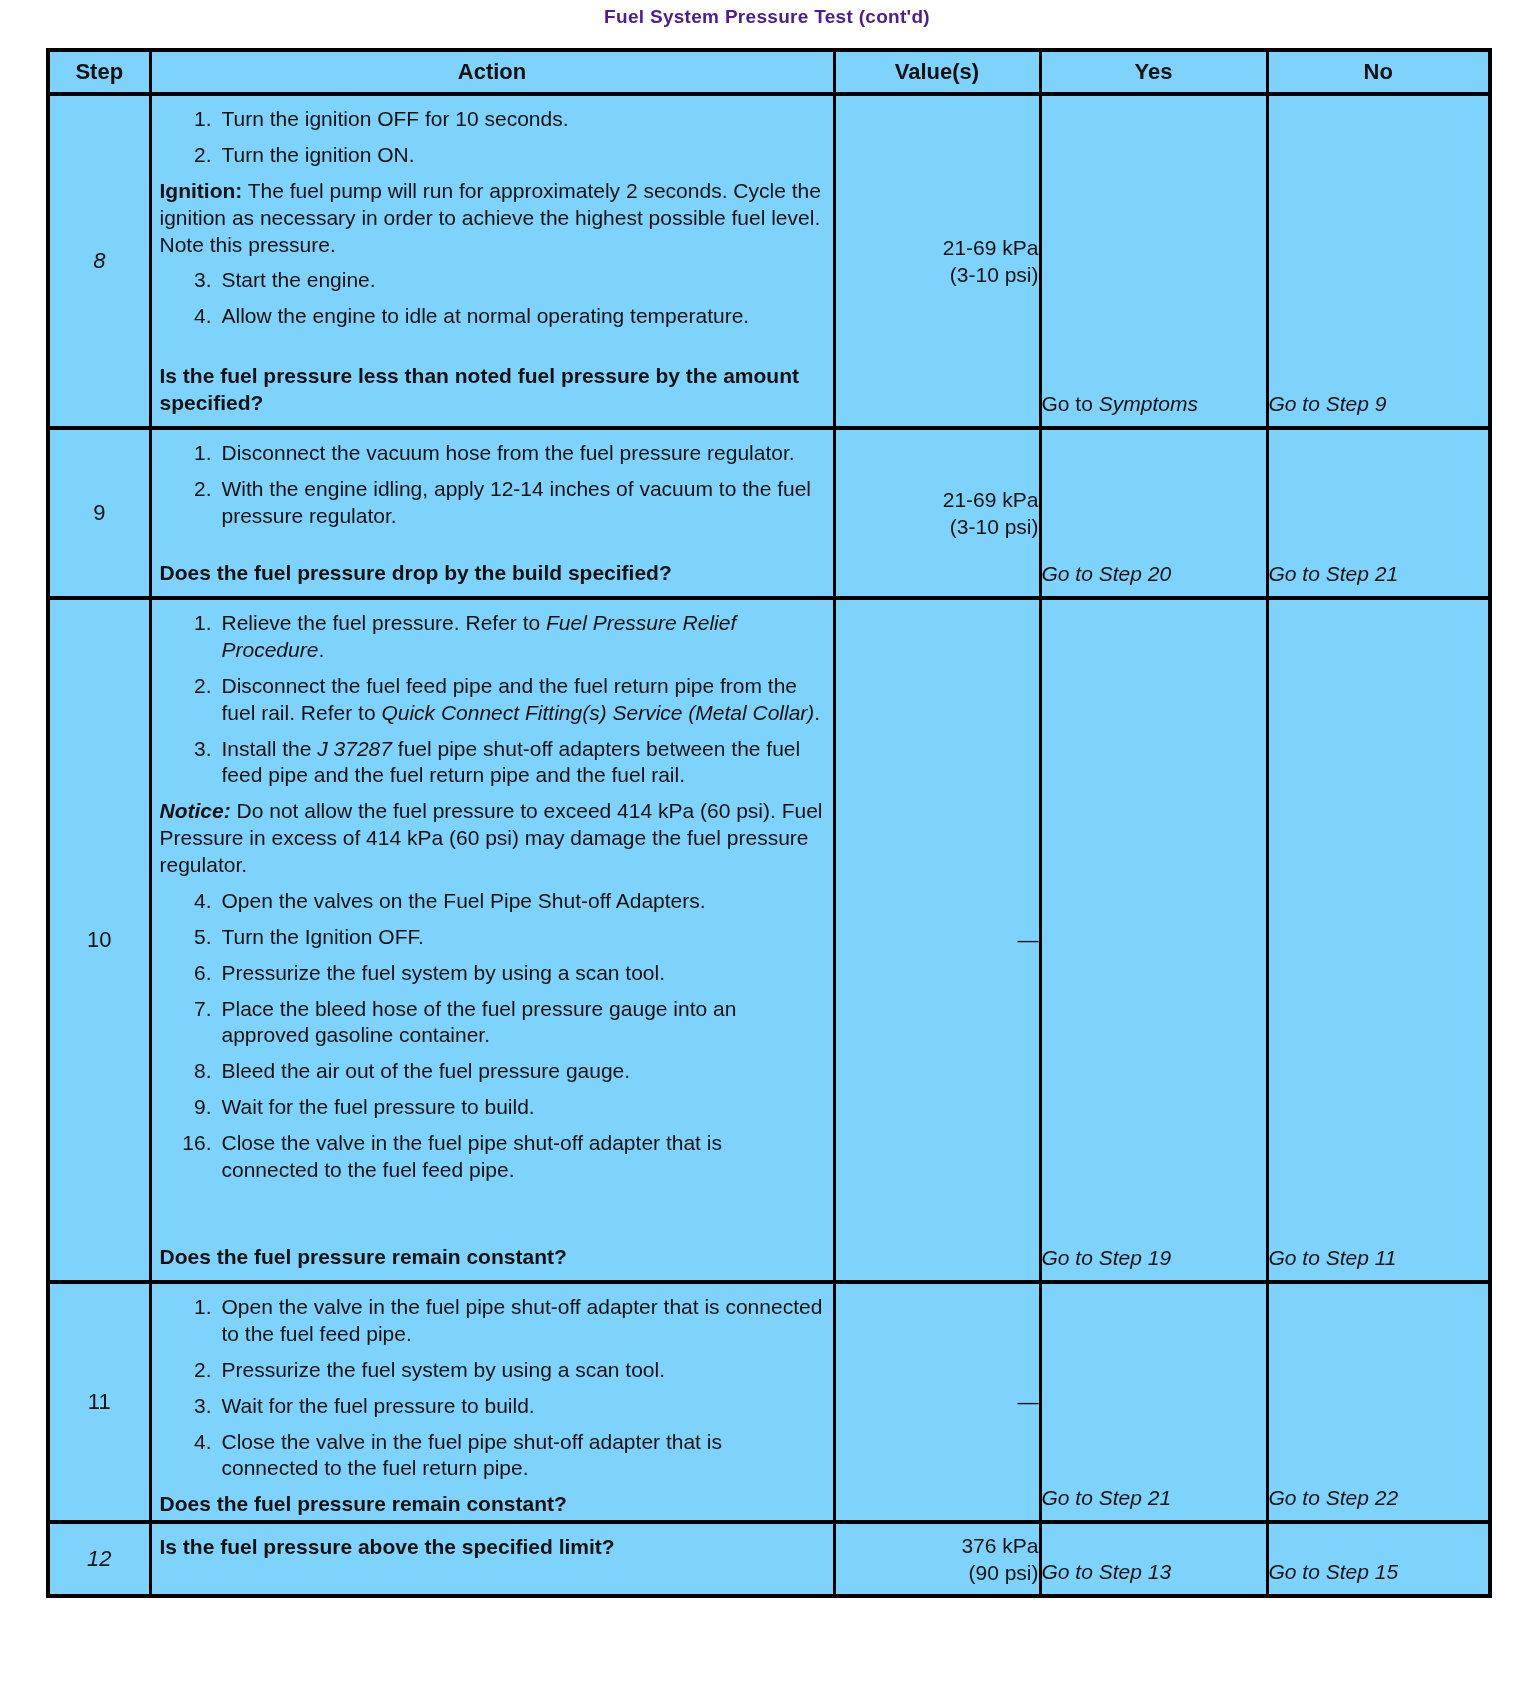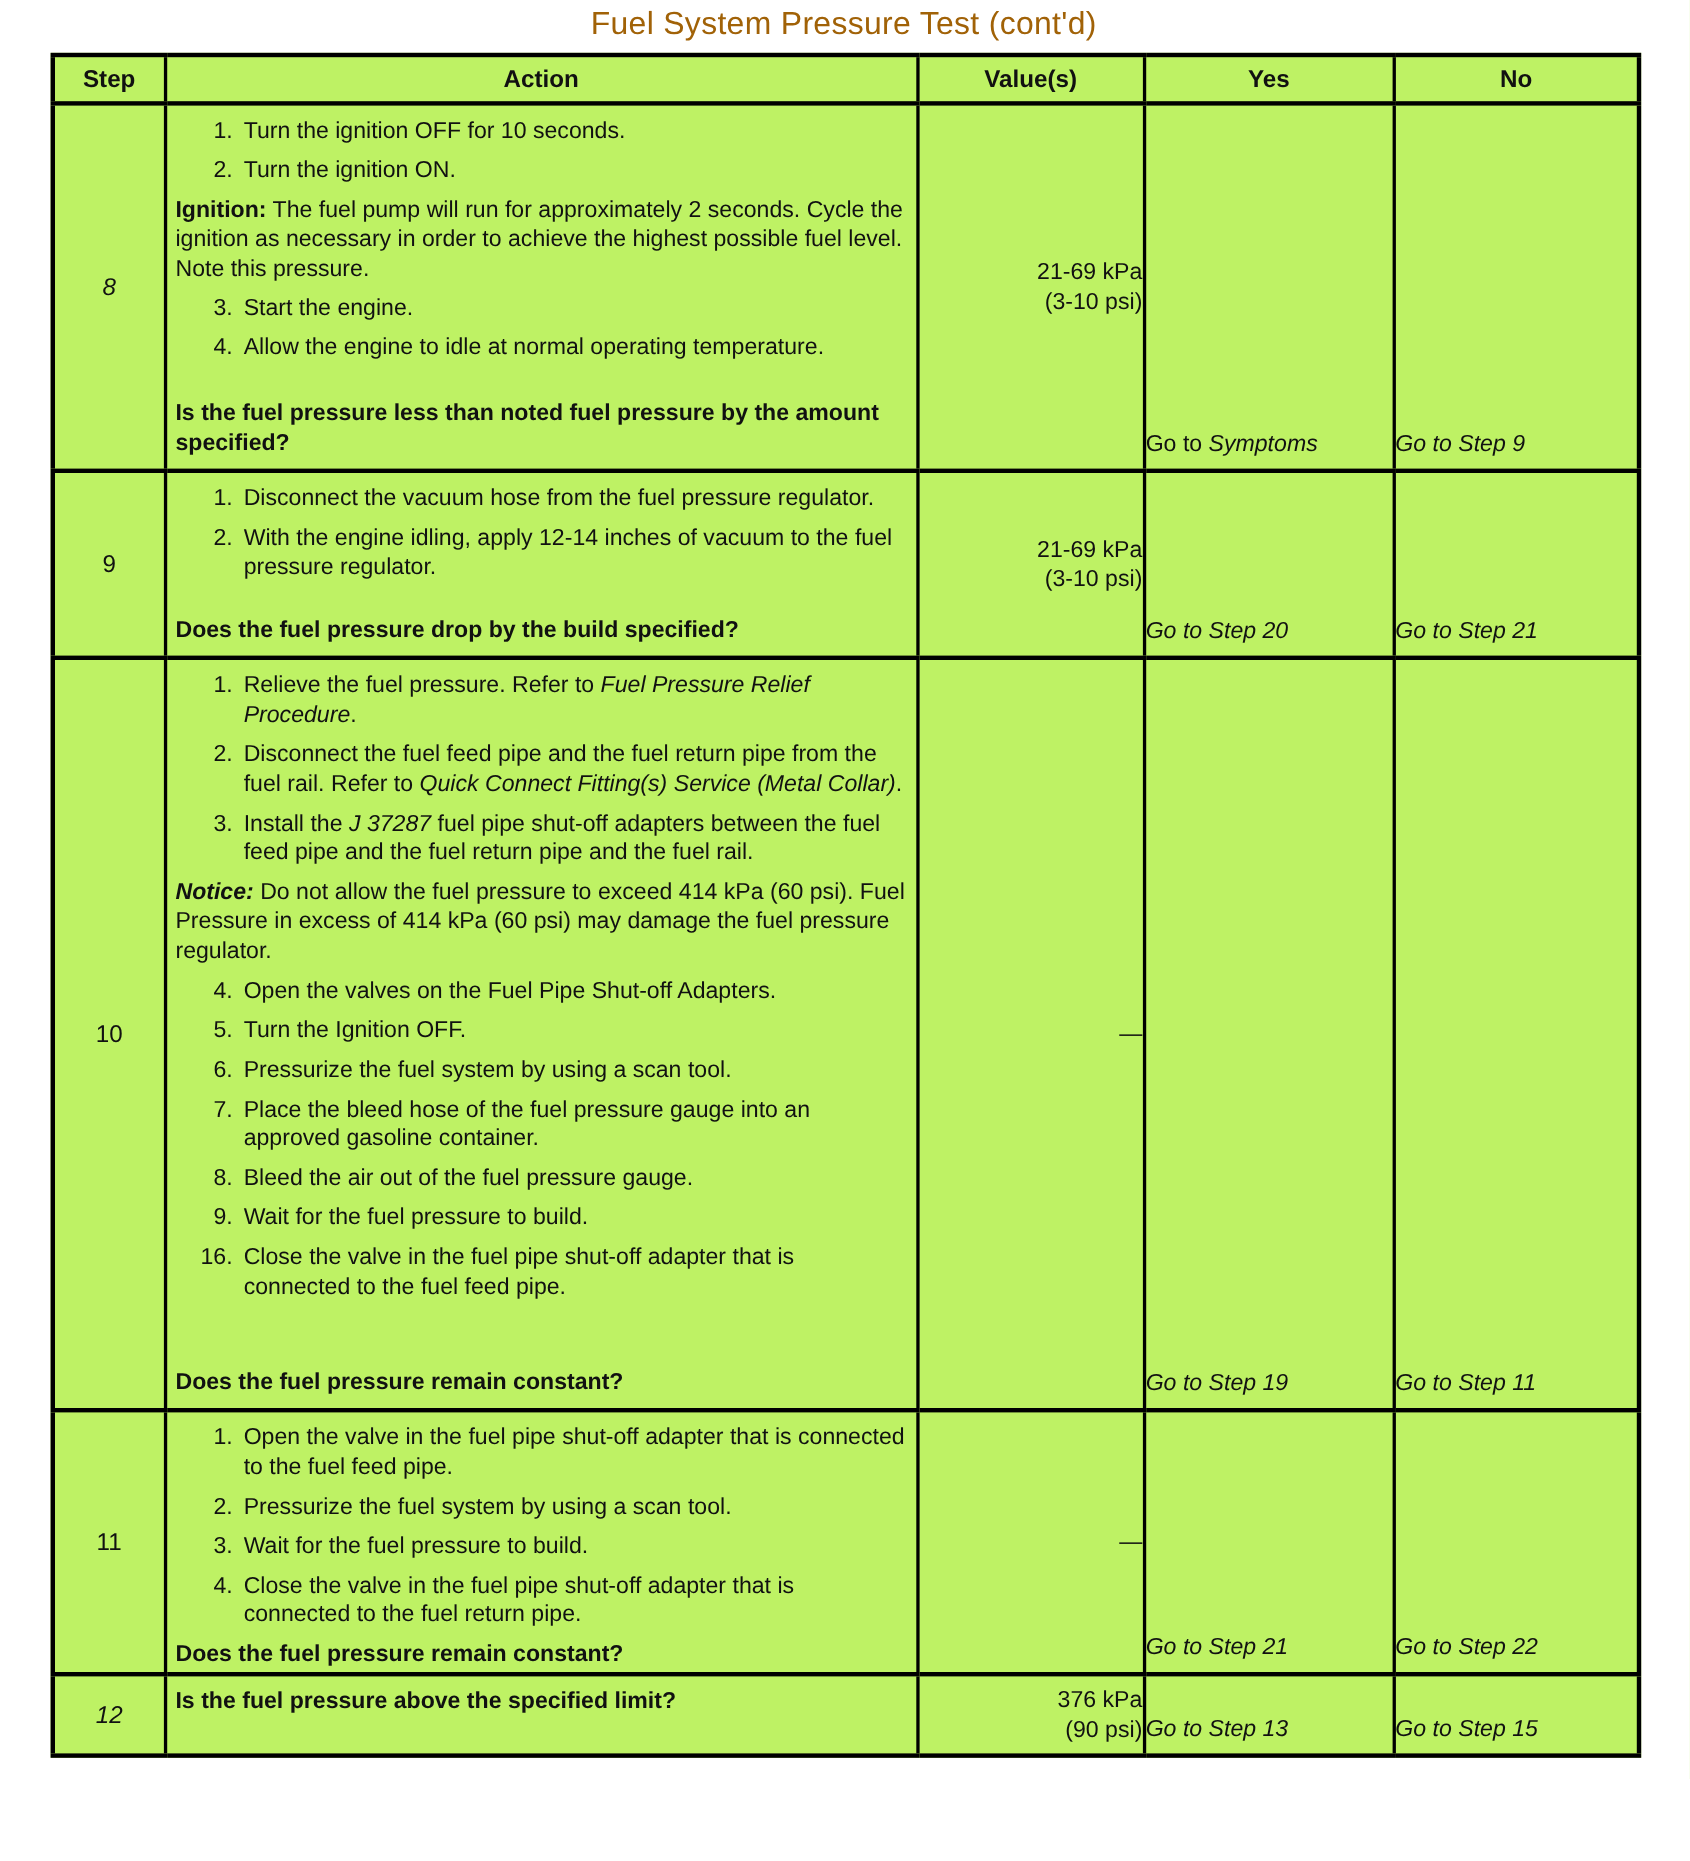--- a/index.html
+++ b/index.html
@@ -7,27 +7,27 @@
     width:1536px; height:1692px;
     font-family:"Liberation Sans", sans-serif;
     color:#0a0a0a;
     position:relative;
     -webkit-font-smoothing:antialiased;
   }
   .page { position:absolute; inset:0; background:#ffffff; }
   .doc-title {
     position:absolute; top:6px; left:46px; width:1442px;
     margin:0; text-align:center;
-    font-size:29px; font-weight:normal; color:#a16207;
+    font-size:19px; font-weight:bold; color:#4c1d95;
     letter-spacing:0.3px;
   }
   table.test-table {
     position:absolute; left:46px; top:48px; width:1442px;
     border-collapse:collapse; table-layout:fixed;
-    background:#bef264;
+    background:#7dd3fc;
   }
   table.test-table th, table.test-table td {
     border:3px solid #000;
     border-top-width:4px; border-bottom-width:4px;
     padding:0;
   }
   table.test-table { border:4px solid #000; }
   th {
     height:40px; font-size:22px; font-weight:bold;
     text-align:center; vertical-align:middle; color:#111;

